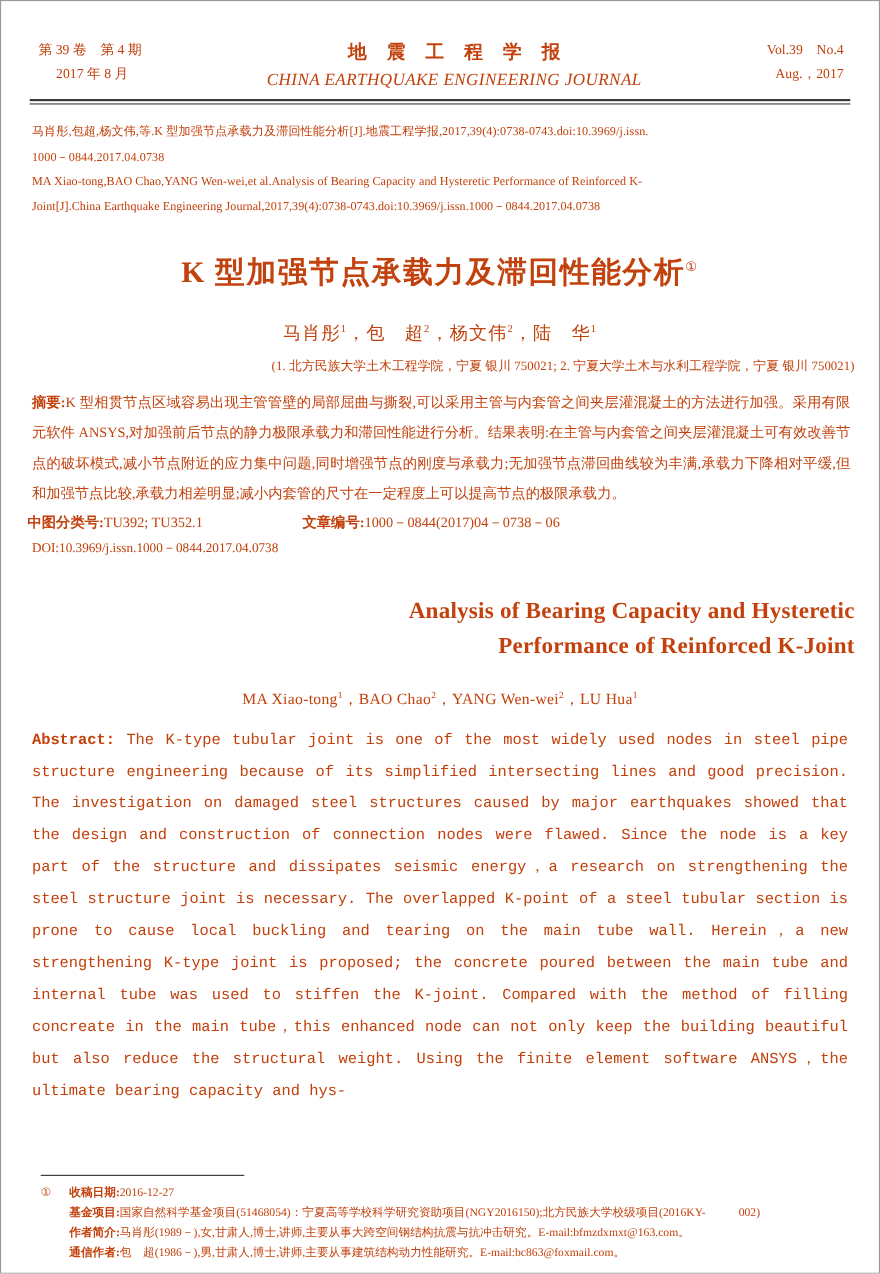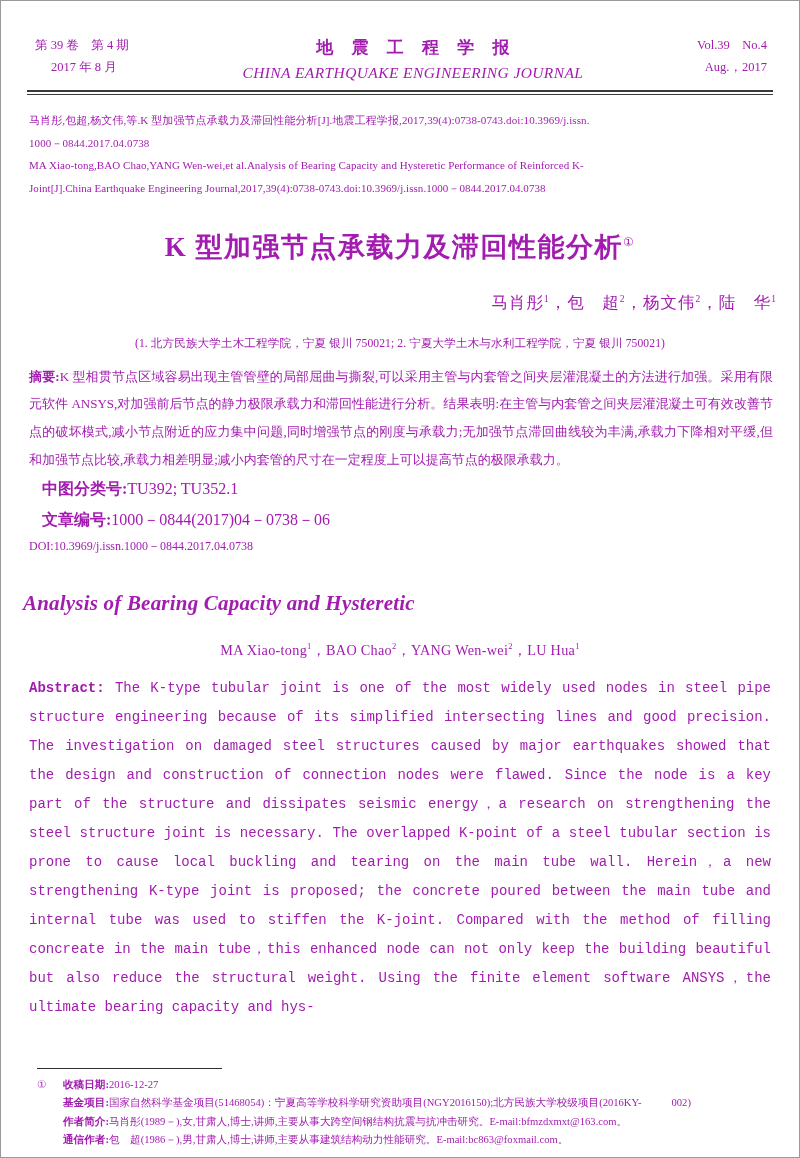--- a/index.html
+++ b/index.html
@@ -8,21 +8,21 @@
     background: #ffffff;
   }
   .page {
     position: relative;
     width: 800px;
     height: 1158px;
     background: #ffffff;
     box-sizing: border-box;
     border: 1px solid #9a9a9a;
     font-family: "Liberation Serif", "DejaVu Serif", serif;
-    color: #a21caf;
+    color: #c2410c;
     overflow: hidden;
   }
   .inner {
     position: absolute;
     left: 22px;
     right: 22px;
     top: 18px;
   }
 
   
@@ -82,73 +82,71 @@
     letter-spacing: 1.5px;
     margin-top: 30px;
     line-height: 1.35;
   }
   .title-cn .fn-mark {
     font-size: 12px;
     vertical-align: super;
     font-weight: normal;
   }
   .authors-cn {
-    text-align: right;
+    text-align: center;
     font-size: 16.5px;
     margin-top: 26px;
     letter-spacing: 1px;
     font-family: "Liberation Serif", "DejaVu Serif", serif;
   }
   .authors-cn sup { font-size: 9.5px; }
   .affil-cn {
-    text-align: center;
+    text-align: right;
     font-size: 11.6px;
-    margin-top: 22px;
+    margin-top: 11px;
     letter-spacing: 0.1px;
   }
 
   
   .abs-cn {
     margin: 12px 4px 0 6px;
     font-size: 13px;
     line-height: 2.12;
     text-align: justify;
     text-justify: inter-character;
   }
   .abs-cn b { font-weight: bold; }
   .kw-cn {
     margin: 2px 4px 0 6px;
     font-size: 12.4px;
     line-height: 1.95;
   }
   .meta-line {
-    margin: 0 4px 0 19px;
-    font-size: 16px;
+    margin: 0 4px 0 2px;
+    font-size: 13px;
     line-height: 1.95;
     display: flex;
-    flex-direction: column;
   }
   .meta-line .seg-a { width: 250px; }
   .meta-line .seg-b { width: 165px; }
   .doi-line {
     margin: 0 4px 0 6px;
     font-size: 12px;
     line-height: 1.95;
   }
   .b { font-weight: bold; }
 
   
   .title-en {
-    text-align: left;
+    text-align: right;
     font-size: 21px;
     font-weight: bold;
     line-height: 1.55;
     margin-top: 28px;
     letter-spacing: 0.2px;
-    font-style: italic;
   }
   .authors-en {
     text-align: center;
     font-size: 14.2px;
     margin-top: 22px;
     letter-spacing: 0.3px;
   }
   .authors-en sup { font-size: 8.5px; }
   .affil-en {
     text-align: center;
@@ -240,20 +238,21 @@
 
     <div class="meta-line">
       <span class="seg-a"><b class="b">中图分类号:</b><span>TU392; TU352.1</span></span>
       <span><b class="b">文章编号:</b><span>1000－0844(2017)04－0738－06</span></span>
     </div>
 
     <div class="doi-line">DOI:10.3969/j.issn.1000－0844.2017.04.0738</div>
 
     <div class="title-en">
       <div>Analysis of Bearing Capacity and Hysteretic</div>
+      <div>Performance of Reinforced K-Joint</div>
     </div>
 
     <div class="authors-en">
       <span>MA Xiao-tong</span><sup>1</sup>，<span>BAO Chao</span><sup>2</sup>，<span>YANG Wen-wei</span><sup>2</sup>，<span>LU Hua</span><sup>1</sup>
     </div>
 
 
     <div class="abs-en">
       <b>Abstract:</b> <span>The K-type tubular joint is one of the most widely used nodes in steel pipe structure engineering because of its simplified intersecting lines and good precision. The investigation on damaged steel structures caused by major earthquakes showed that the design and construction of connection nodes were flawed. Since the node is a key part of the structure and dissipates seismic energy，a research on strengthening the steel structure joint is necessary. The overlapped K-point of a steel tubular section is prone to cause local buckling and tearing on the main tube wall. Herein，a new strengthening K-type joint is proposed; the concrete poured between the main tube and internal tube was used to stiffen the K-joint. Compared with the method of filling concreate in the main tube，this enhanced node can not only keep the building beautiful but also reduce the structural weight. Using the finite element software ANSYS，the ultimate bearing capacity and hys-</span>
     </div>

